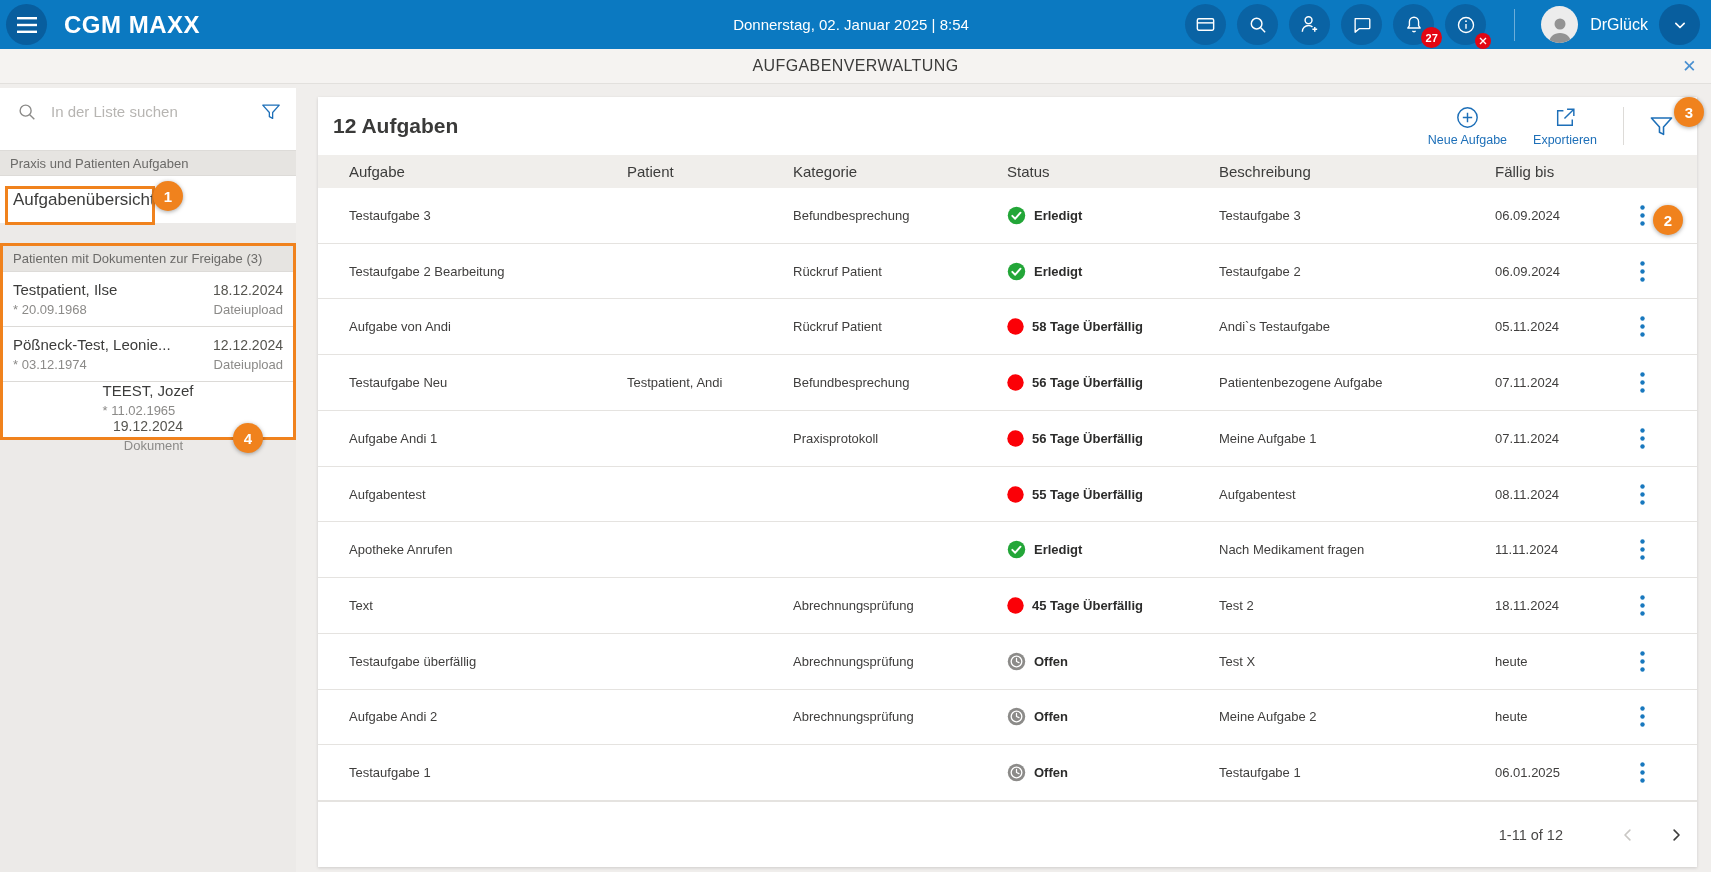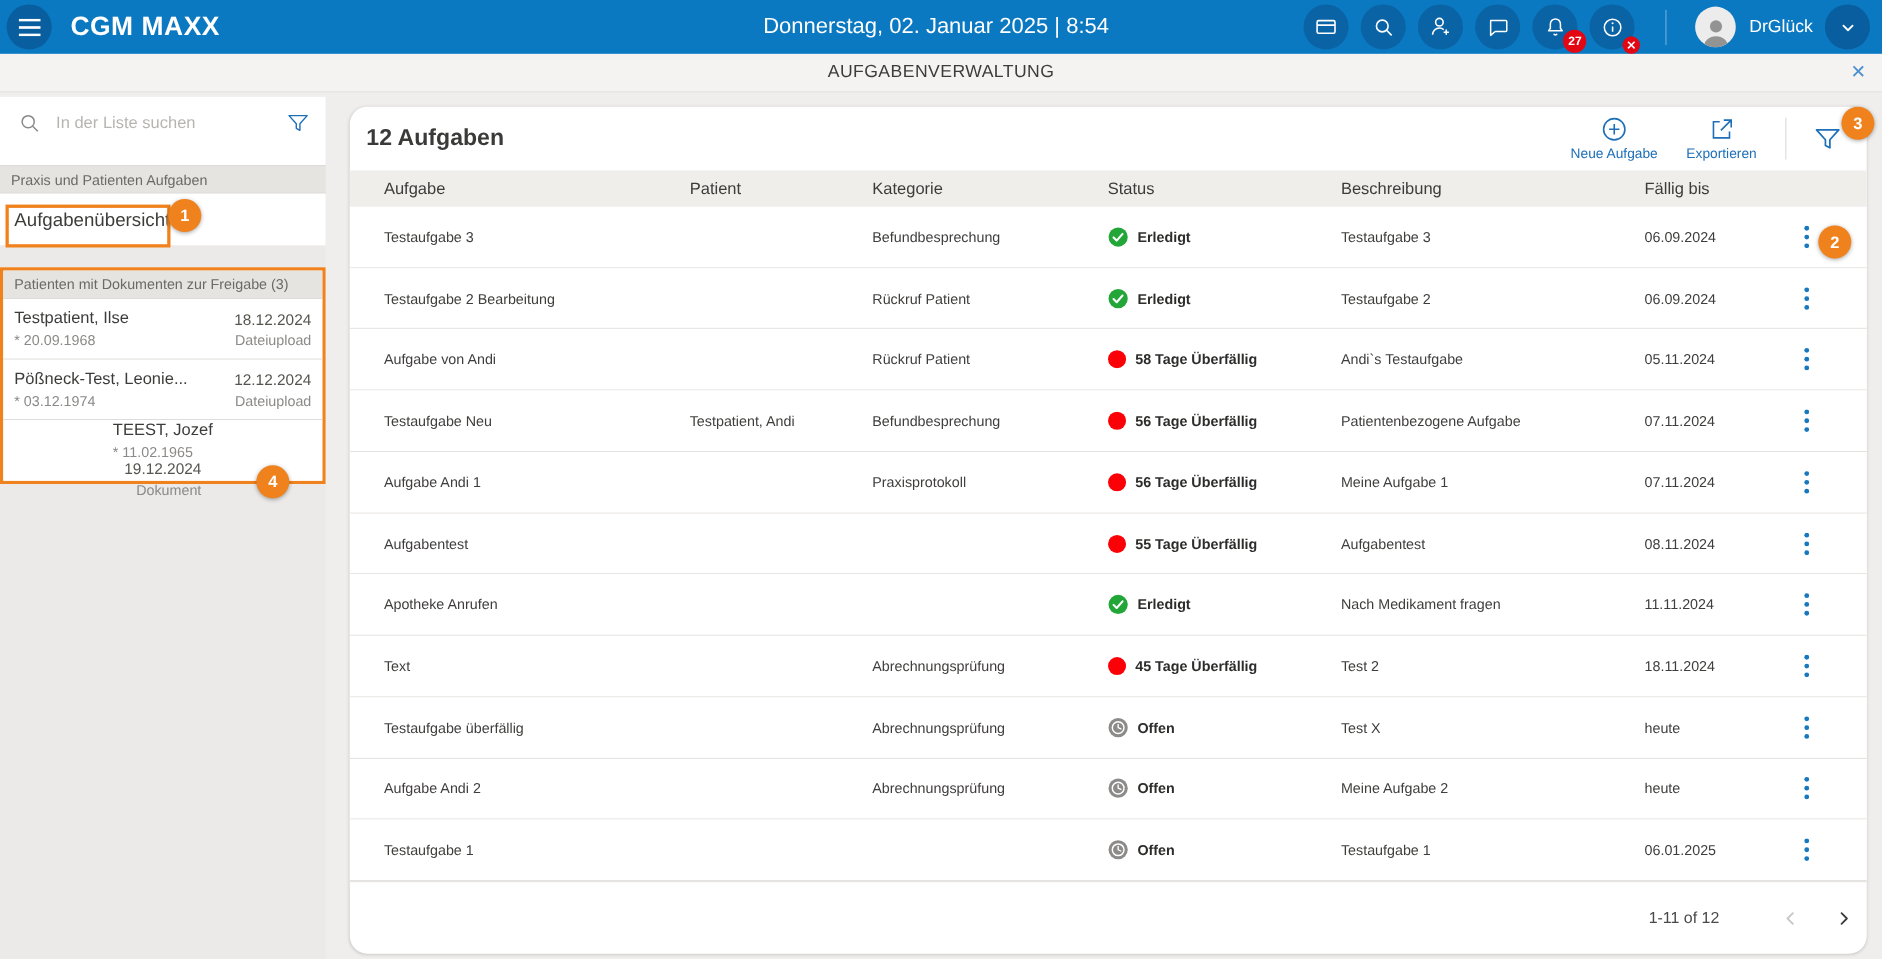--- a/index.html
+++ b/index.html
@@ -4,21 +4,21 @@
 <style>
   * { margin:0; padding:0; box-sizing:border-box; }
   html,body { width:1711px; height:872px; overflow:hidden; }
   body { font-family:"Liberation Sans","DejaVu Sans",sans-serif; color:#3c3c3b; background:#f0eeec; }
   .app { position:relative; width:1711px; height:872px; display:flex; flex-direction:column; }
 
   
   .topbar { height:49px; background:#0b79c1; display:flex; align-items:center; padding:0 11px 0 6px; position:relative; flex:0 0 auto; }
   .circle-btn { width:41px; height:41px; border-radius:50%; background:#0a63a4; display:flex; align-items:center; justify-content:center; position:relative; flex:0 0 auto; cursor:pointer; }
   .brand { color:#fff; font-size:24px; font-weight:bold; letter-spacing:.5px; margin-left:17px; }
-  .topbar-date { position:absolute; left:851px; transform:translateX(-50%); color:#fff; font-size:20px; white-space:nowrap; }
+  .topbar-date { position:absolute; left:851px; transform:translateX(-50%); color:#fff; font-size:15px; white-space:nowrap; }
   .topbar-right { margin-left:auto; display:flex; align-items:center; }
   .topbar-right .circle-btn { margin-left:11px; }
   .badge-red { position:absolute; background:#e30613; color:#fff; border-radius:50%; display:flex; align-items:center; justify-content:center; font-size:11px; font-weight:bold; }
   .badge-notif { width:21px; height:21px; right:-8px; bottom:-3px; }
   .badge-err { width:16px; height:16px; right:-5px; bottom:-4px; }
   .top-divider { width:1px; height:32px; background:rgba(255,255,255,.4); margin:0 26px 0 28px; }
   .avatar { width:37px; height:37px; border-radius:50%; background:#ececec; display:flex; align-items:flex-end; justify-content:center; overflow:hidden; }
   .user-name { color:#fff; font-size:16px; margin-left:12px; }
   .chevron-btn { margin-left:55px; }
 
@@ -44,21 +44,21 @@
   .patient-block { margin-top:20px; border:3px solid #f0821d; position:relative; background:#fff; }
   .patient-block .side-section-header { border-top:none; }
   .patient-item { height:55px; background:#fff; display:flex; align-items:center; justify-content:space-between; padding:0 10px 0 10px; border-bottom:1px solid #dcdad7; cursor:pointer; }
   .patient-item:last-child { border-bottom:none;flex-direction:column; }
   .p-name { font-size:15px; color:#3c3c3b; }
   .p-birth { font-size:13px; color:#8b8a88; margin-top:4px; }
   .p-date { font-size:14px; color:#55544f; text-align:right; }
   .p-type { font-size:13px; color:#8b8a88; margin-top:4px; text-align:right; }
 
   
-  .card { background:#fff; height:770px; box-shadow:0 1px 3px rgba(0,0,0,.14); position:relative; display:flex; flex-direction:column;border-radius:16px; }
+  .card { background:#fff; height:770px; box-shadow:0 1px 3px rgba(0,0,0,.14); position:relative; display:flex; flex-direction:column; }
   .card-header { height:58px; display:flex; align-items:center; padding-left:15px; flex:0 0 auto; }
   .card-title { font-size:21px; font-weight:600; color:#3a3a39; }
   .header-actions { margin-left:auto; display:flex; align-items:center; padding-right:22px; }
   .action-btn { display:flex; flex-direction:column; align-items:center; color:#1d6fb8; cursor:pointer; margin-left:26px; }
   .action-btn span { font-size:12.5px; margin-top:3px; }
   .actions-divider { width:1px; height:38px; background:#dddbd8; margin:0 24px 0 26px; }
   .funnel-btn { cursor:pointer; display:flex; align-items:center; }
 
   .thead { height:33px; background:#f0eeeb; display:flex; align-items:center; font-size:15px; color:#3c3c3b; flex:0 0 auto; }
   .rows { flex:1; display:flex; flex-direction:column; min-height:0; }

